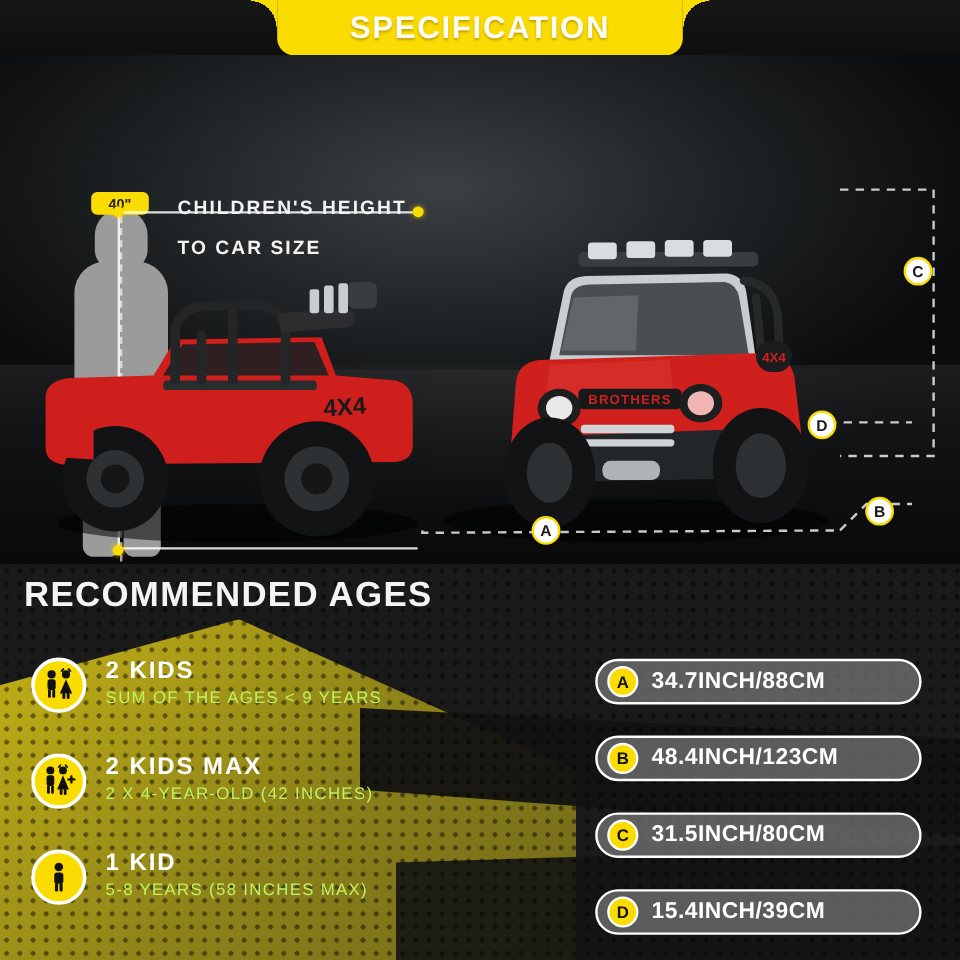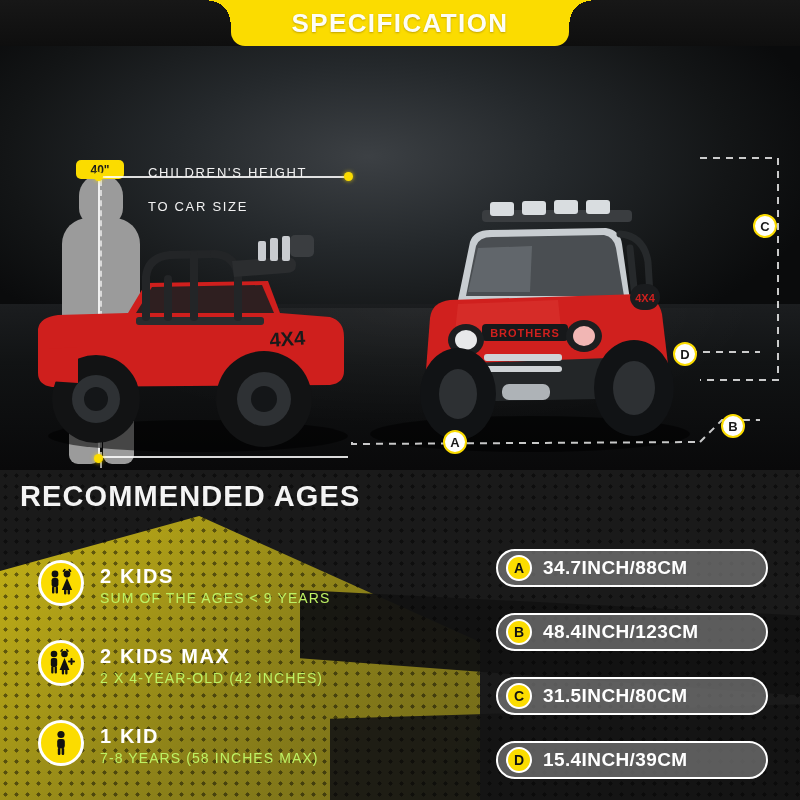--- a/index.html
+++ b/index.html
@@ -43,21 +43,21 @@
     font-size:12px;font-weight:bold;color:#1a1a1a;padding:0 5px;}
 
   .bracket{position:absolute;left:98px;top:130px;width:250px;height:282px;
     border-left:2px solid rgba(255,255,255,.85);
     border-top:2px solid rgba(255,255,255,.85);
     border-bottom:2px solid rgba(255,255,255,.85);
     border-right:none;box-sizing:border-box;pointer-events:none;}
   .dot-y{position:absolute;width:9px;height:9px;border-radius:50%;background:#fbdc00;
     box-shadow:0 0 4px rgba(251,220,0,.8);}
 
-  .htext{position:absolute;color:#f2f2f2;font-size:13px;font-weight:normal;letter-spacing:1.7px;}
+  .htext{position:absolute;color:#f2f2f2;font-size:16px;font-weight:bold;letter-spacing:1.7px;}
   .htext1{left:148px;top:119px;}
   .htext2{left:148px;top:153px;text-align:right;}
 
   
   .veh{position:absolute;}
   .veh-side{left:18px;top:175px;width:340px;height:235px;}
   .veh-front{left:362px;top:142px;width:340px;height:270px;}
   .marker{position:absolute;width:24px;height:24px;border-radius:50%;background:#fff;
     border:2.5px solid #fbdc00;display:flex;align-items:center;justify-content:center;
     font-size:13px;font-weight:bold;color:#1a1a1a;box-sizing:border-box;}
@@ -71,21 +71,21 @@
   .wedge-yellow{position:absolute;left:-40px;top:46px;width:520px;height:300px;
     background:linear-gradient(135deg,#c9b616 0%,#8d8219 55%,#6f671a 100%);
     clip-path:polygon(0% 22%, 46% 0%, 100% 42%, 100% 100%, 0% 100%);}
   .wedge-dark1{position:absolute;left:300px;top:120px;width:560px;height:110px;
     background:#121212;clip-path:polygon(0% 0%,100% 26%,100% 100%,0% 62%);opacity:.95;}
   .wedge-dark2{position:absolute;left:330px;top:232px;width:540px;height:120px;
     background:#141414;clip-path:polygon(0% 14%,100% 0%,100% 92%,0% 100%);opacity:.9;}
   .ages-title{position:absolute;left:20px;top:480px;font-size:29px;font-weight:bold;
     letter-spacing:1.1px;color:#f4f4f4;}
 
-  .age-row{position:absolute;left:38px;width:430px;height:58px;display:flex;align-items:flex-end;}
+  .age-row{position:absolute;left:26px;width:430px;height:58px;display:flex;align-items:flex-start;}
   .age-ico{width:46px;height:46px;border-radius:50%;background:#fbdc00;border:3px solid #fff;
     box-sizing:border-box;display:flex;align-items:center;justify-content:center;flex:none;}
   .age-txt{margin-left:16px;}
   .age-title{font-size:20px;font-weight:bold;color:#fff;letter-spacing:1.6px;line-height:1.15;}
   .age-sub{font-size:14px;color:#bef264;letter-spacing:1.1px;margin-top:2px;}
 
   
   .chip{position:absolute;left:496px;width:272px;height:38px;border-radius:19px;
     background:rgba(120,120,120,.72);border:2.5px solid #fff;box-sizing:border-box;
     display:flex;align-items:center;padding-left:8px;}
@@ -279,21 +279,21 @@
         <g fill="#111">
           <circle cx="15" cy="6.5" r="3.6"></circle>
             <rect x="11.2" y="11" width="7.6" height="9.5" rx="2.4"></rect>
           <rect x="11.8" y="20" width="2.6" height="7" rx="1.1"></rect>
             <rect x="15.6" y="20" width="2.6" height="7" rx="1.1"></rect>
         </g>
       </svg>
     </div>
     <div class="age-txt">
       <div class="age-title">1 KID</div>
-      <div class="age-sub">7-8 YEARS (58 INCHES MAX)</div>
+      <div class="age-sub">5-8 YEARS (58 INCHES MAX)</div>
     </div>
   </div>
 
   <div class="chip" style="top:549px;">
     <div class="chip-letter">A</div>
     <div class="chip-text">34.7INCH/88CM</div>
   </div>
   <div class="chip" style="top:613px;">
     <div class="chip-letter">B</div>
     <div class="chip-text">48.4INCH/123CM</div>

